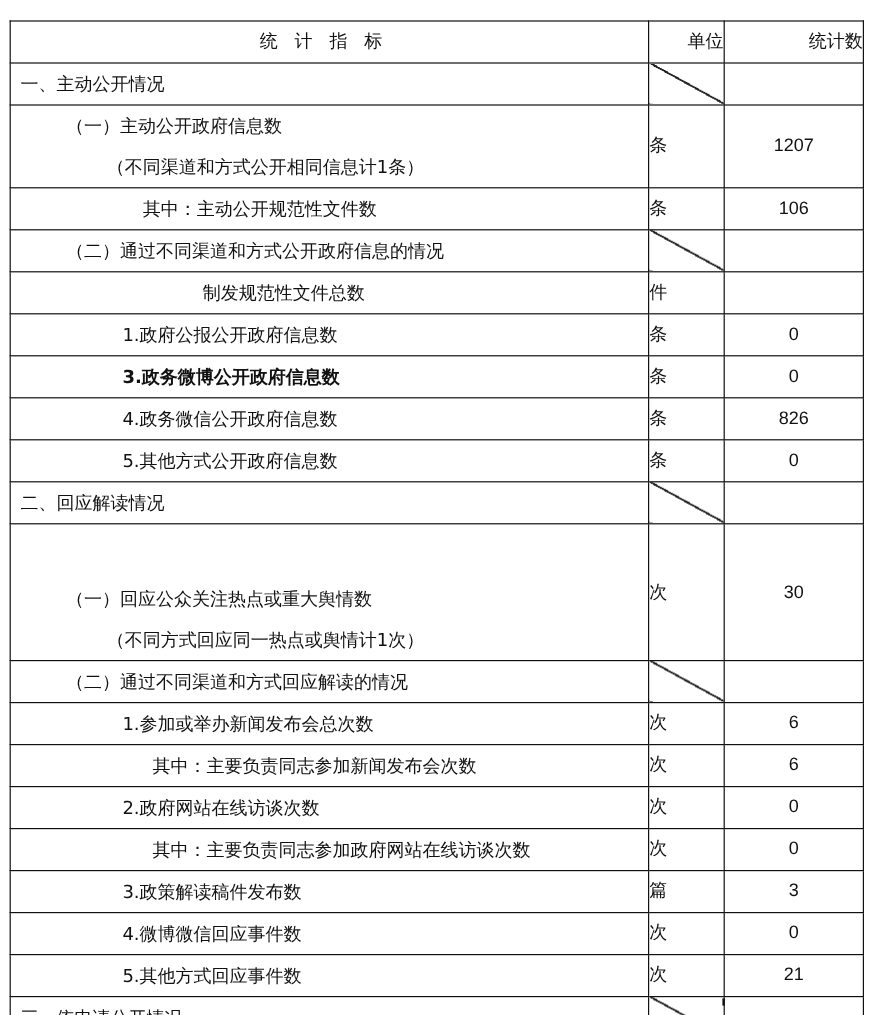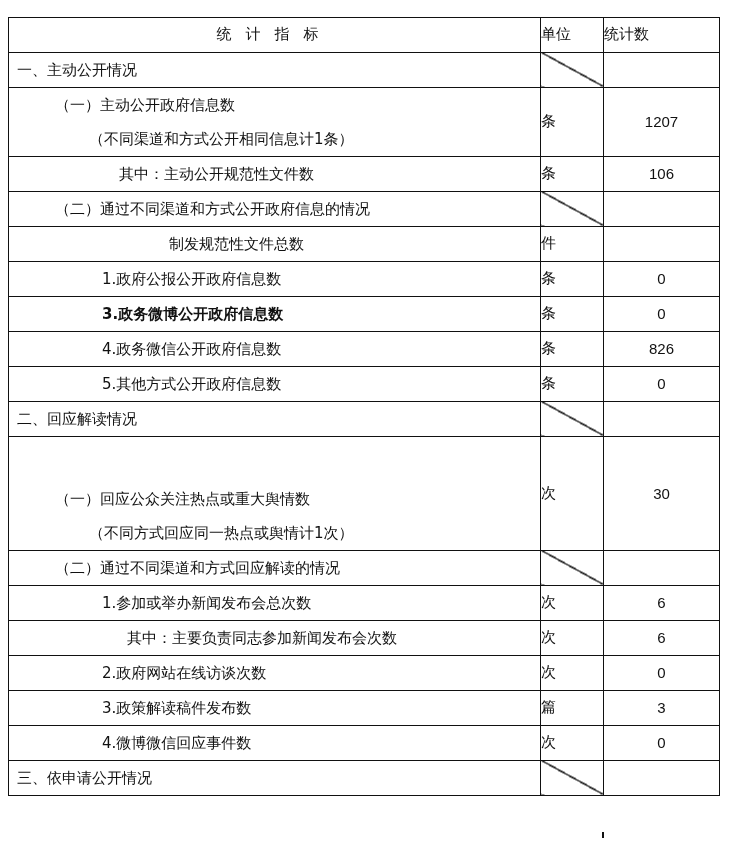--- a/index.html
+++ b/index.html
@@ -8,21 +8,21 @@
   table.stats { position: absolute; left: 8px; top: 17px; border-collapse: collapse;
                 table-layout: fixed; width: 711px; }
   table.stats td, table.stats th { border: 1.5px solid #111; padding: 0; font-weight: normal;
                 font-size: 15px; vertical-align: middle; }
   col.c-ind { width: 532px; }
   col.c-unit { width: 63px; }
   col.c-cnt { width: 116px; }
   tr.r1 { height: 34.7px; }
   tr.r2 { height: 69px; }
   th.h-ind { text-align: center; letter-spacing: 14px; font-size: 16px; }
-  th.h-unit, th.h-cnt { text-align: left; font-size: 15px; vertical-align: top; padding-top: 6px; }
+  th.h-unit, th.h-cnt { text-align: right; font-size: 15px; vertical-align: top; padding-top: 6px; }
   td.ind { padding-left: 0; white-space: nowrap; }
   td.ind .line { display: block; line-height: 34px; }
   td.unit { padding-left: 8px; font-size: 15px; }
   td.cnt { text-align: center; font-family: "Liberation Sans", sans-serif; font-size: 15px; }
   td.slash { position: relative; background:
       linear-gradient(to top right, transparent calc(50% - 0.8px), #222 calc(50% - 0.8px), #222 calc(50% + 0.8px), transparent calc(50% + 0.8px)); }
   .tick { position: absolute; left: 602px; top: 832px; width: 1.5px; height: 6px; background: #111; }
 </style>
 </head>
 <body>
@@ -143,34 +143,48 @@
       </tr>
       <tr class="r1">
         <td class="ind">
           <span class="line" style="padding-left: 93px;">2.政府网站在线访谈次数</span>
         </td>
         <td class="unit">次</td>
         <td class="cnt">0</td>
       </tr>
       <tr class="r1">
         <td class="ind">
+          <span class="line" style="padding-left: 118px;">其中：主要负责同志参加政府网站在线访谈次数</span>
+        </td>
+        <td class="unit">次</td>
+        <td class="cnt">0</td>
+      </tr>
+      <tr class="r1">
+        <td class="ind">
           <span class="line" style="padding-left: 93px;">3.政策解读稿件发布数</span>
         </td>
         <td class="unit">篇</td>
         <td class="cnt">3</td>
       </tr>
       <tr class="r1">
         <td class="ind">
           <span class="line" style="padding-left: 93px;">4.微博微信回应事件数</span>
         </td>
         <td class="unit">次</td>
         <td class="cnt">0</td>
       </tr>
       <tr class="r1">
         <td class="ind">
+          <span class="line" style="padding-left: 93px;">5.其他方式回应事件数</span>
+        </td>
+        <td class="unit">次</td>
+        <td class="cnt">21</td>
+      </tr>
+      <tr class="r1">
+        <td class="ind">
           <span class="line" style="padding-left: 8px;">三、依申请公开情况</span>
         </td>
         <td class="unit slash"></td>
         <td class="cnt"></td>
       </tr>
     </tbody>
 </table>
 <div class="tick"></div>
 
 </body></html>

